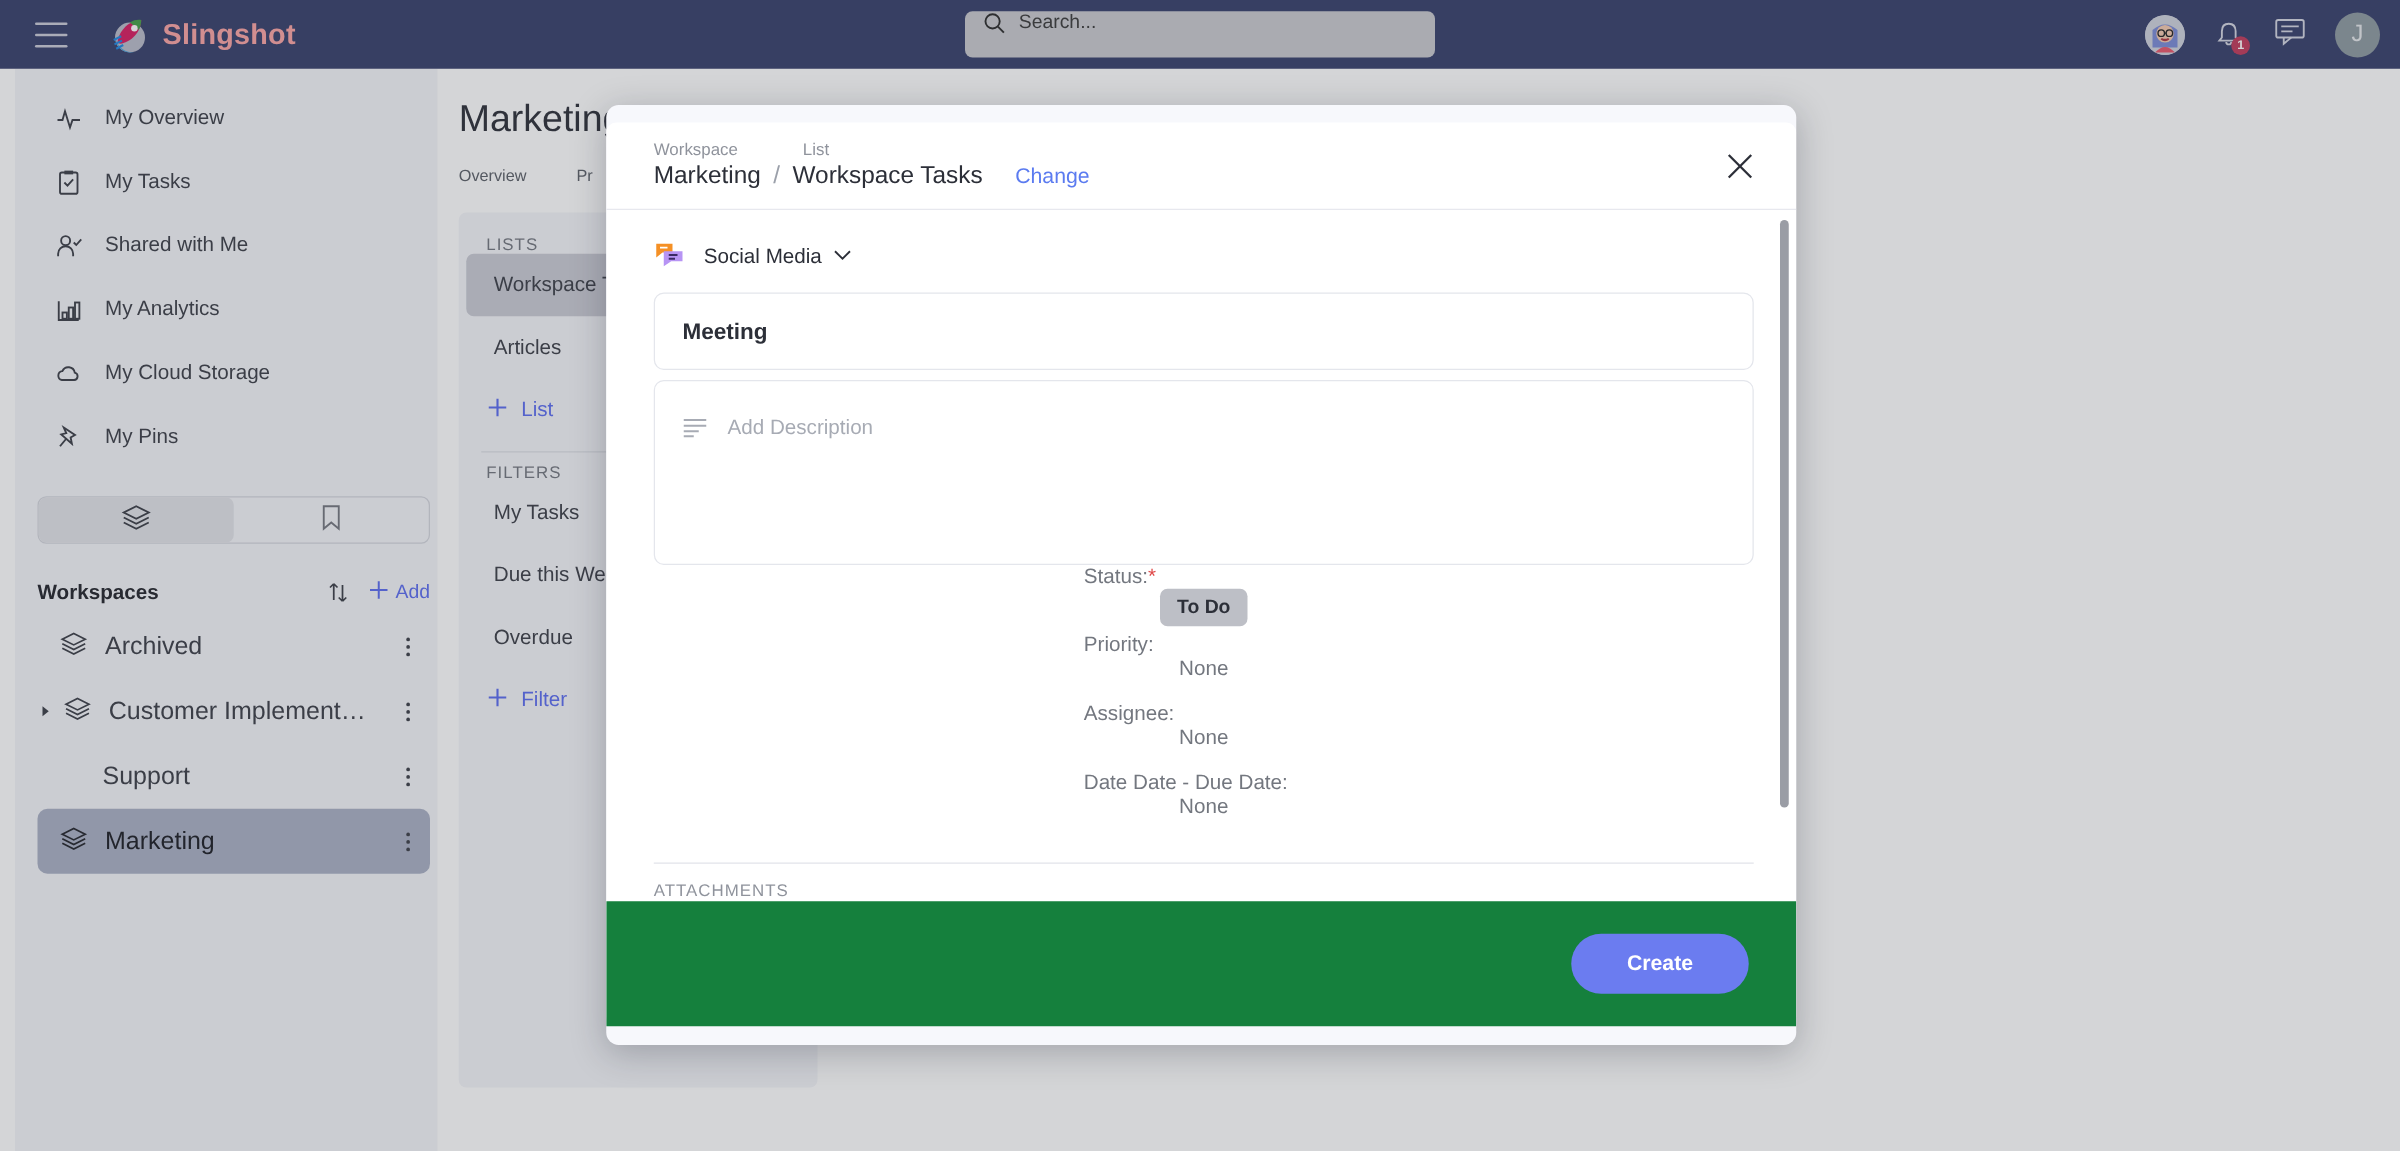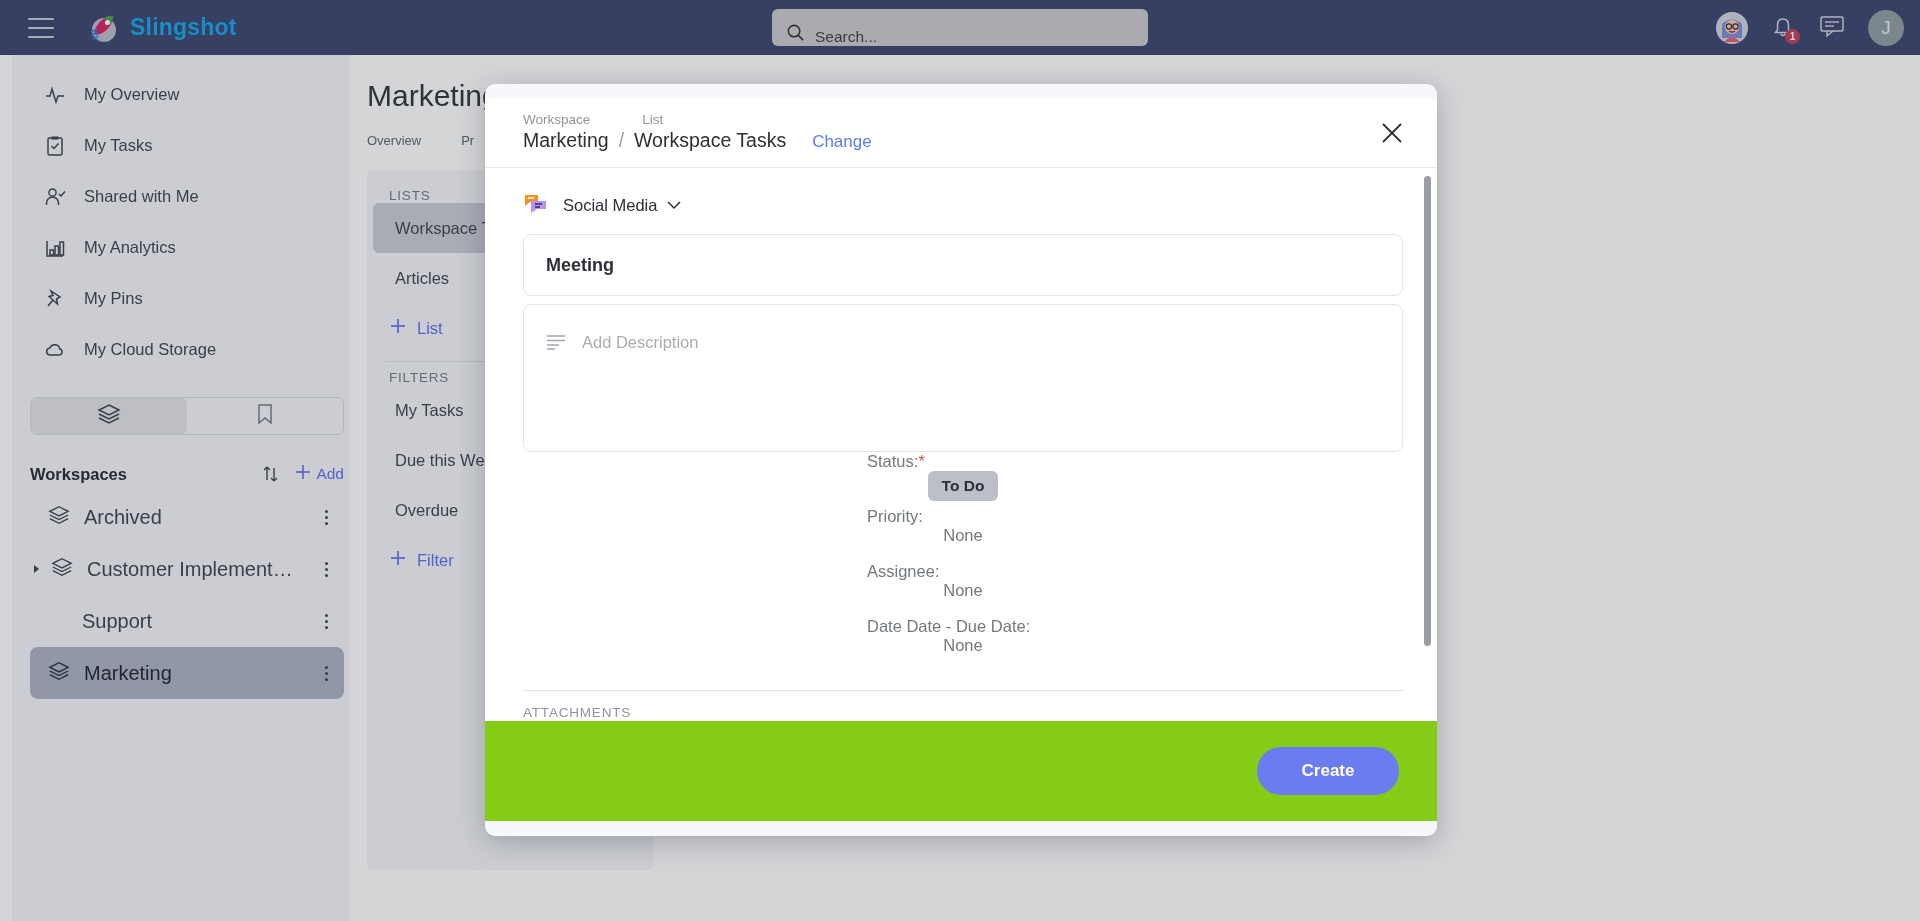--- a/index.html
+++ b/index.html
@@ -17,24 +17,24 @@
     width: 1920px; height: 55px;
     background: #373f6b;
     display: flex; align-items: center;
     z-index: 5;
   }
   .hamburger { margin-left: 28px; width: 26px; height: 20px;
      display: flex; flex-direction: column; justify-content: space-between; cursor: pointer;}
   .hamburger span { display:block; height: 2px; background: #c9cbd8; border-radius: 1px; }
   .brand { display: flex; align-items: center; margin-left: 34px; gap: 10px; }
   .brand-logo { width: 32px; height: 32px; position: relative; }
-  .brand-name { color: #0ea5e9; font-size: 23px; font-weight: bold; letter-spacing: .2px; }
+  .brand-name { color: #fca5a5; font-size: 23px; font-weight: bold; letter-spacing: .2px; }
 
   .searchwrap { position: absolute; left: 772px; top: 9px; width: 376px; height: 37px;
-     background: #c9cacf; border-radius: 6px; display:flex; align-items:flex-end; padding: 0 14px; gap:10px;}
+     background: #c9cacf; border-radius: 6px; display:flex; align-items:flex-start; padding: 0 14px; gap:10px;}
   .searchwrap .ph { color: #3a3a3a; font-size: 15.5px; }
 
   .topright { position: absolute; right: 16px; top: 0; height: 55px; display: flex; align-items: center; gap: 22px;}
   .avatar-img { width: 32px; height: 32px; border-radius: 50%; background: #c2c6d6; position: relative; overflow:hidden;}
   .bellwrap { position: relative; width: 26px; height: 26px; }
   .badge { position: absolute; right: -4px; bottom: -3px; background: #c03a5b; color:#fff;
     font-size: 10px; width: 15px; height: 15px; border-radius: 50%; display:flex; align-items:center; justify-content:center; font-weight:bold;}
   .uavatar { width: 36px; height: 36px; border-radius: 50%; background: #8e9aa1; color: #e7eaec;
     display:flex; align-items:center; justify-content:center; font-size: 19px;}
 
@@ -126,21 +126,21 @@
   .prop-row { display:flex; align-items:center; height: 55px; flex-direction: column; }
   .prop-label { width: 192px; font-size: 16.5px; color:#73777f;}
   .prop-label .req { color:#e04a4a; }
   .prop-value { font-size: 16.5px; color:#73777f;}
   .status-chip { background:#bdbfc6; color:#2c2f38; font-weight:bold; font-size: 15.5px;
      padding: 6px 14px; border-radius: 6px; display:inline-block;}
   .hr { height:1px; background:#e2e4ea; margin: 18px 0 14px 0;}
   .attach-label { font-size: 13.5px; letter-spacing:.8px; color:#8f939c;}
   .mscroll-track { position:absolute; right: 6px; top: 8px; width: 7px; bottom: 8px; }
   .mscroll-thumb { position:absolute; right:0; top: 0; width: 7px; height: 470px; background:#9a9da5; border-radius:4px;}
-  .modal-foot { height: 100px; background:#84cc16; display:flex; align-items:center; justify-content:flex-end; padding-right: 38px;}
+  .modal-foot { height: 100px; background:#15803d; display:flex; align-items:center; justify-content:flex-end; padding-right: 38px;}
   .create-btn { width: 142px; height: 48px; background:#6b7cf0; color:#fff; font-size: 17px; font-weight:bold;
      border-radius: 24px; display:flex; align-items:center; justify-content:center; cursor:pointer;}
 </style>
 </head>
 <body>
 
 <div id="app">
 
   <div class="topbar">
     <div class="hamburger">
@@ -241,33 +241,33 @@
             <rect x="6" y="13" width="3.5" height="5" fill="none" stroke="#3b3e47" stroke-width="1.5"></rect>
             <rect x="11" y="9" width="3.5" height="9" fill="none" stroke="#3b3e47" stroke-width="1.5"></rect>
             <rect x="16" y="5" width="3.5" height="13" fill="none" stroke="#3b3e47" stroke-width="1.5"></rect>
           </svg>
       </span>
       <span class="lbl">My Analytics</span>
     </div>
     <div class="nav-item">
       <span class="nav-icon">
         <svg width="22" height="22" viewBox="0 0 22 22">
-            <path d="M7 3 L16 9 L12.5 11 L13.5 16 L5 8.5 L9 7.5 Z" fill="none" stroke="#3b3e47" stroke-width="1.5"></path>
-            <line x1="9" y1="12" x2="4" y2="18" stroke="#3b3e47" stroke-width="1.5"></line>
-          </svg>
-      </span>
-      <span class="lbl">My Pins</span>
+            <path d="M5.5 16 a3.6 3.6 0 0 1 .4 -7.1 a5.2 5.2 0 0 1 9.9 1.2 a3 3 0 0 1 -.5 5.9 z" fill="none" stroke="#3b3e47" stroke-width="1.5"></path>
+          </svg>
+      </span>
+      <span class="lbl">My Cloud Storage</span>
     </div>
     <div class="nav-item">
       <span class="nav-icon">
         <svg width="22" height="22" viewBox="0 0 22 22">
-            <path d="M5.5 16 a3.6 3.6 0 0 1 .4 -7.1 a5.2 5.2 0 0 1 9.9 1.2 a3 3 0 0 1 -.5 5.9 z" fill="none" stroke="#3b3e47" stroke-width="1.5"></path>
-          </svg>
-      </span>
-      <span class="lbl">My Cloud Storage</span>
+            <path d="M7 3 L16 9 L12.5 11 L13.5 16 L5 8.5 L9 7.5 Z" fill="none" stroke="#3b3e47" stroke-width="1.5"></path>
+            <line x1="9" y1="12" x2="4" y2="18" stroke="#3b3e47" stroke-width="1.5"></line>
+          </svg>
+      </span>
+      <span class="lbl">My Pins</span>
     </div>
 
     <div class="tabswitch">
       <div class="active">
         <span>
           <svg width="24" height="24" viewBox="0 0 24 24">
               <polygon points="12,3 22,8 12,13 2,8" fill="none" stroke="#3b3e47" stroke-width="1.5"></polygon>
               <polyline points="2,12 12,17 22,12" fill="none" stroke="#3b3e47" stroke-width="1.5"></polyline>
               <polyline points="2,16 12,21 22,16" fill="none" stroke="#3b3e47" stroke-width="1.5"></polyline>
             </svg>

